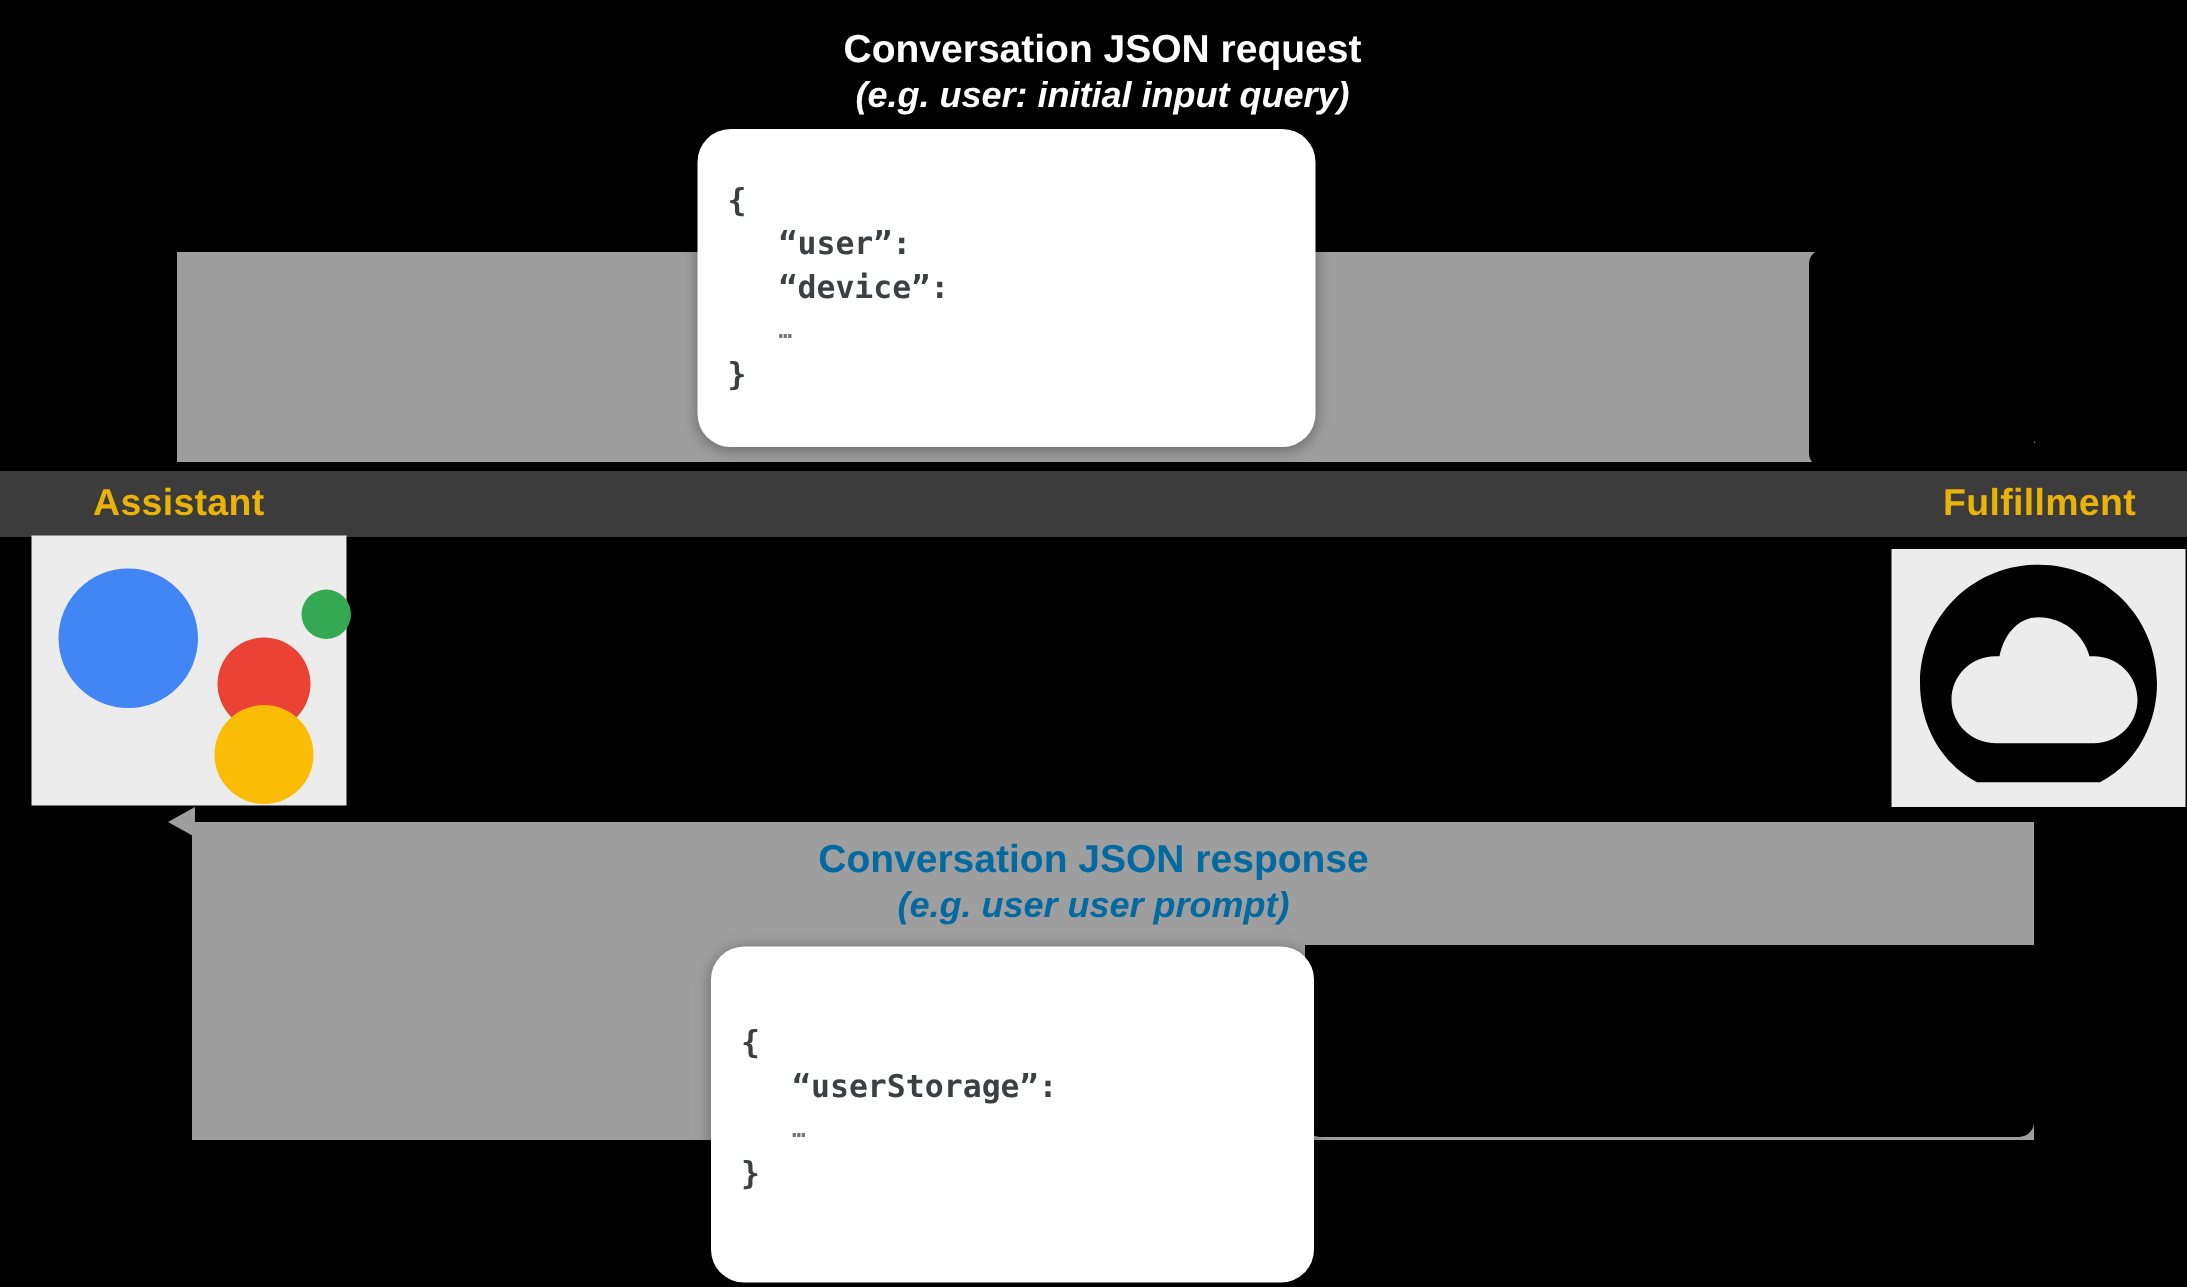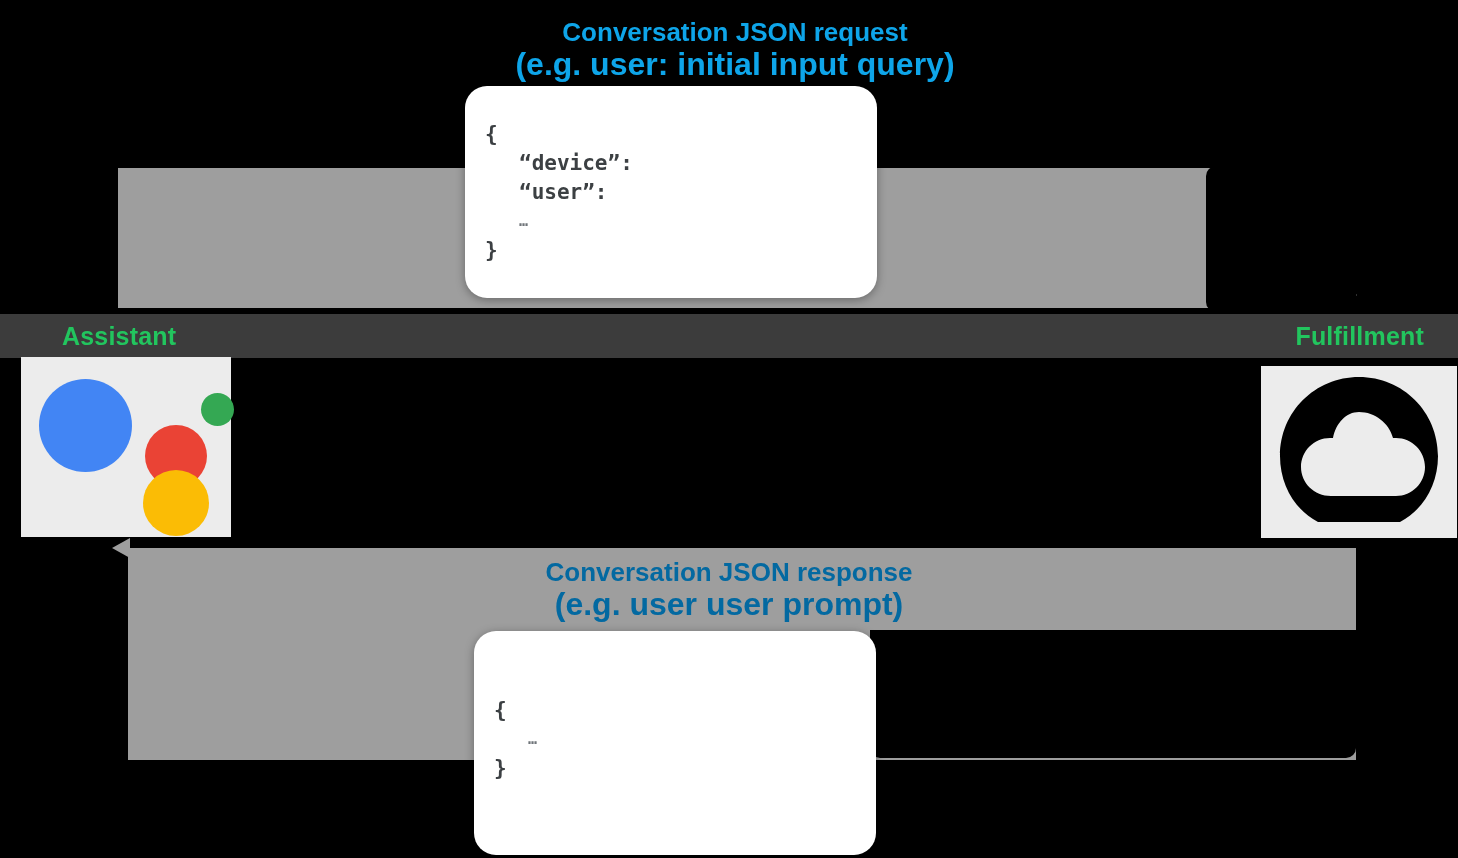--- a/index.html
+++ b/index.html
@@ -28,21 +28,21 @@
     border-bottom:10px solid transparent;
   }
 
   
   .dark-row{
     position:absolute;left:0;top:314px;width:1458px;height:44px;
     background:#3c3c3c;
   }
   .dark-row .lbl{
     position:absolute;top:50%;transform:translateY(-50%);
-    color:#22c55e;font-size:25px;font-weight:700;letter-spacing:.2px;
+    color:#eab308;font-size:25px;font-weight:700;letter-spacing:.2px;
     white-space:nowrap;
   }
   .lbl-assistant{left:62px;}
   .lbl-fulfillment{right:34px;}
 
   
   .blk{position:absolute;background:#000;}
   .blk-top-right{left:1206px;top:166px;width:150px;height:146px;border-radius:10px 0 0 10px;}
   .blk-bottom-right{left:870px;top:630px;width:486px;height:128px;border-radius:0 0 10px 10px;}
 
@@ -66,23 +66,23 @@
   }
   .code .ln.ind{padding-left:42px;}
   .code .ln.dots{font-size:15px;color:#70757a;}
 
   
   .band-title{
     position:absolute;text-align:center;white-space:nowrap;
     color:#2b2b2b;font-weight:700;
   }
   .band-title .t1{font-size:26px;line-height:32px;}
-  .band-title .t2{font-size:32px;line-height:32px;}
+  .band-title .t2{font-size:24px;line-height:32px;font-style:italic;}
   .title-top{left:0;right:0;top:16px;}
-  .title-top .t1,.title-top .t2{color:#0ea5e9;margin-left:12px;}
+  .title-top .t1,.title-top .t2{color:#ffffff;margin-left:12px;}
   .title-bottom{left:0;right:0;top:556px;}
   .title-bottom .t1,.title-bottom .t2{color:#0369a1;}
 
   
   .tile{position:absolute;background:#ececec;}
   .tile-assistant{left:21px;top:357px;width:210px;height:180px;}
   .tile-cloud{left:1261px;top:366px;width:196px;height:172px;}
 
   .ga{position:absolute;left:0;top:0;width:100%;height:100%;}
   .dot{position:absolute;border-radius:50%;}
@@ -104,22 +104,22 @@
   <div class="blk blk-top-right"></div>
 
   <div class="band-title title-top">
     <div class="t1">Conversation JSON request</div>
     <div class="t2">(e.g. user: initial input query)</div>
   </div>
 
   <div class="card card-top">
     <div class="code">
       <div class="ln">{</div>
+      <div class="ln ind">“user”:</div>
       <div class="ln ind">“device”:</div>
-      <div class="ln ind">“user”:</div>
       <div class="ln ind dots">…</div>
       <div class="ln">}</div>
     </div>
   </div>
 
   <div class="dark-row">
     <div class="lbl lbl-assistant">Assistant</div>
     <div class="lbl lbl-fulfillment">Fulfillment</div>
   </div>
 
@@ -128,20 +128,21 @@
   <div class="blk blk-bottom-right"></div>
 
   <div class="band-title title-bottom">
     <div class="t1">Conversation JSON response</div>
     <div class="t2">(e.g. user user prompt)</div>
   </div>
 
   <div class="card card-bottom">
     <div class="code">
       <div class="ln">{</div>
+      <div class="ln ind">“userStorage”:</div>
       <div class="ln ind dots">…</div>
       <div class="ln">}</div>
     </div>
   </div>
 
   <div class="tile tile-assistant">
     <div class="ga">
       <span class="dot dot-blue"></span>
       <span class="dot dot-red"></span>
       <span class="dot dot-green"></span>

